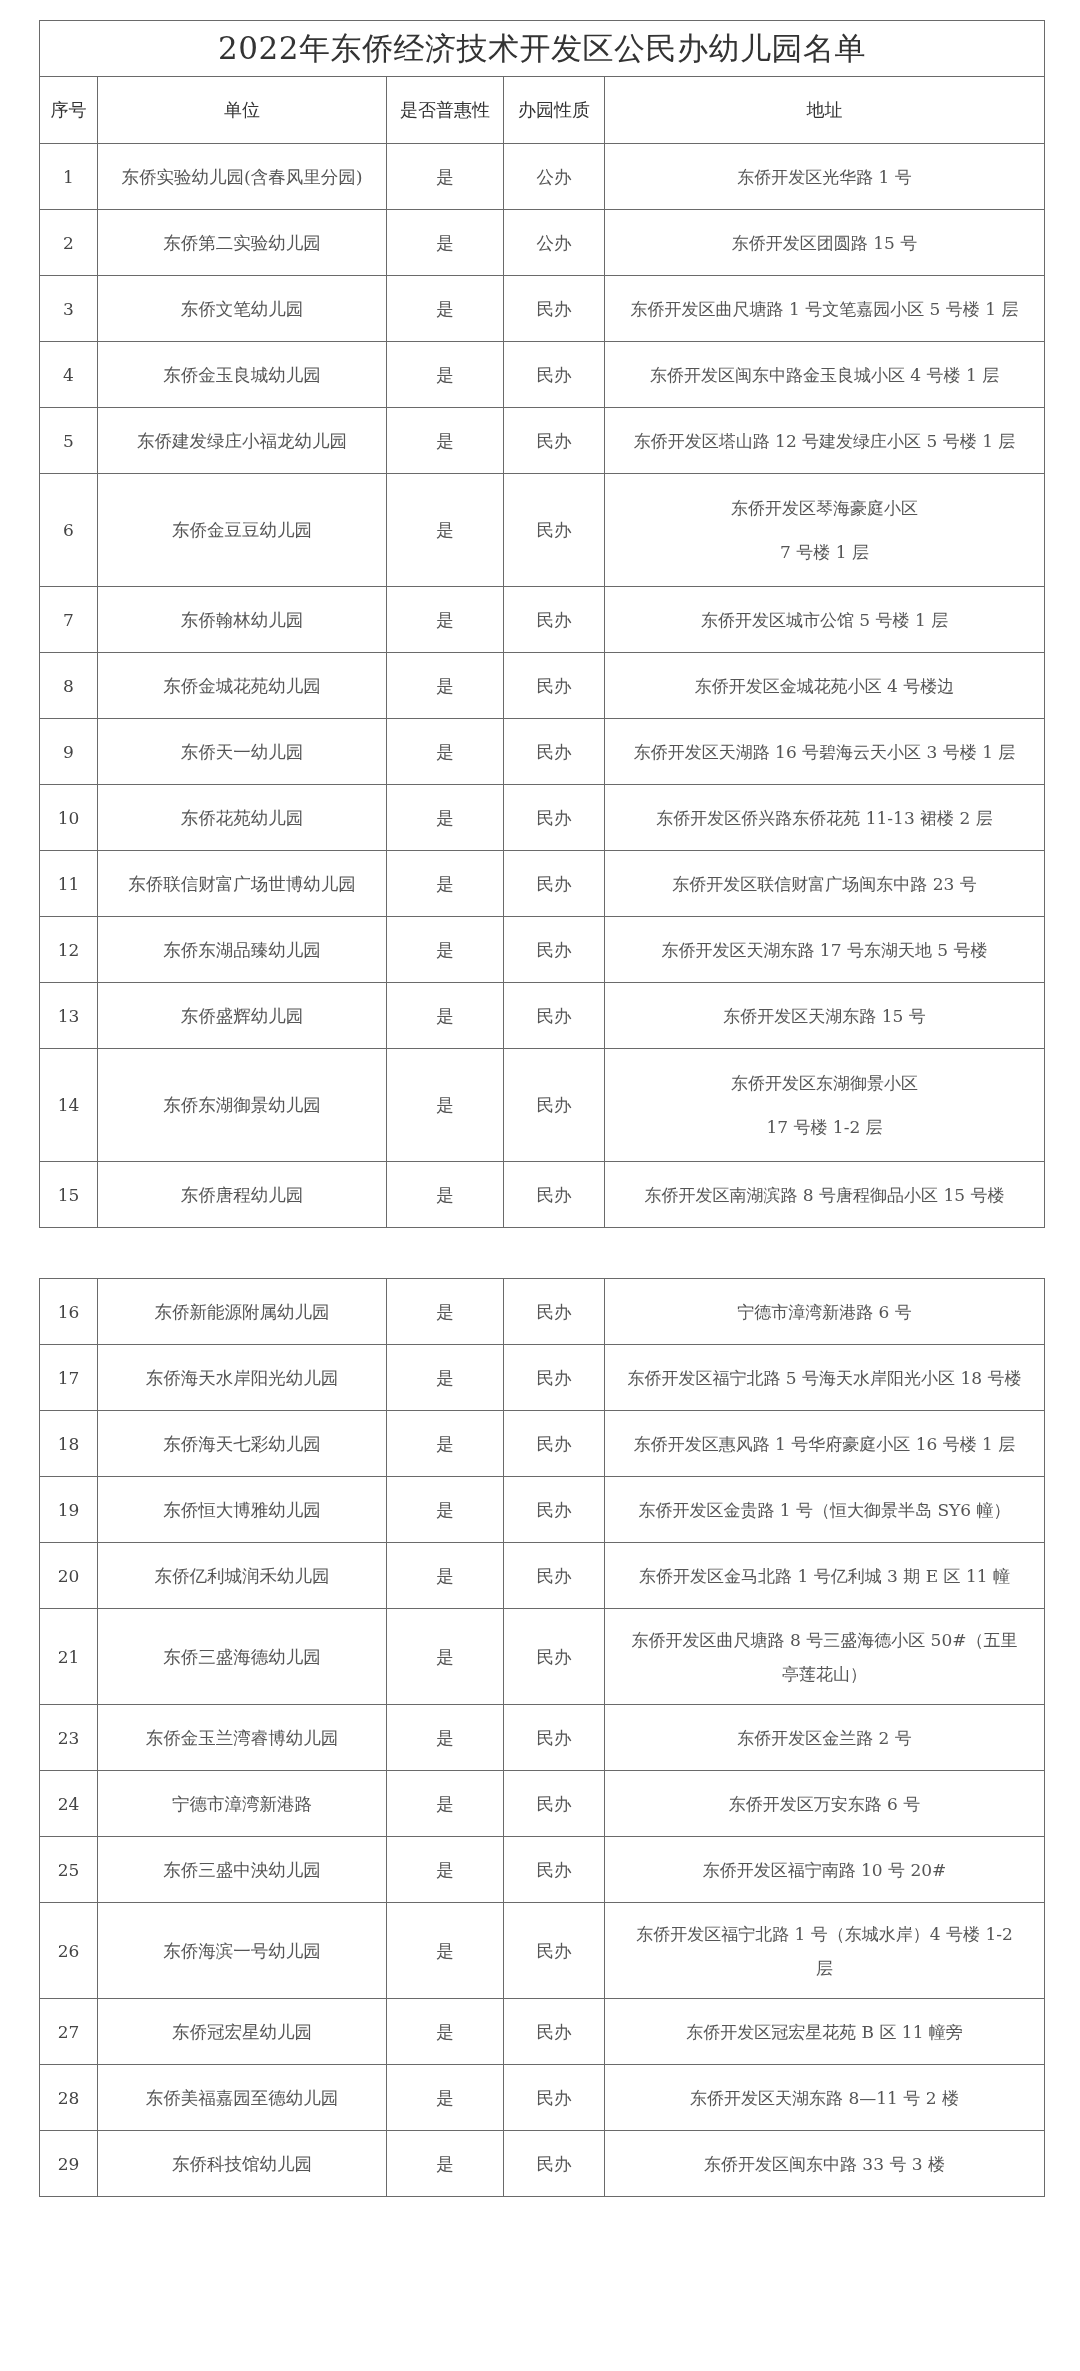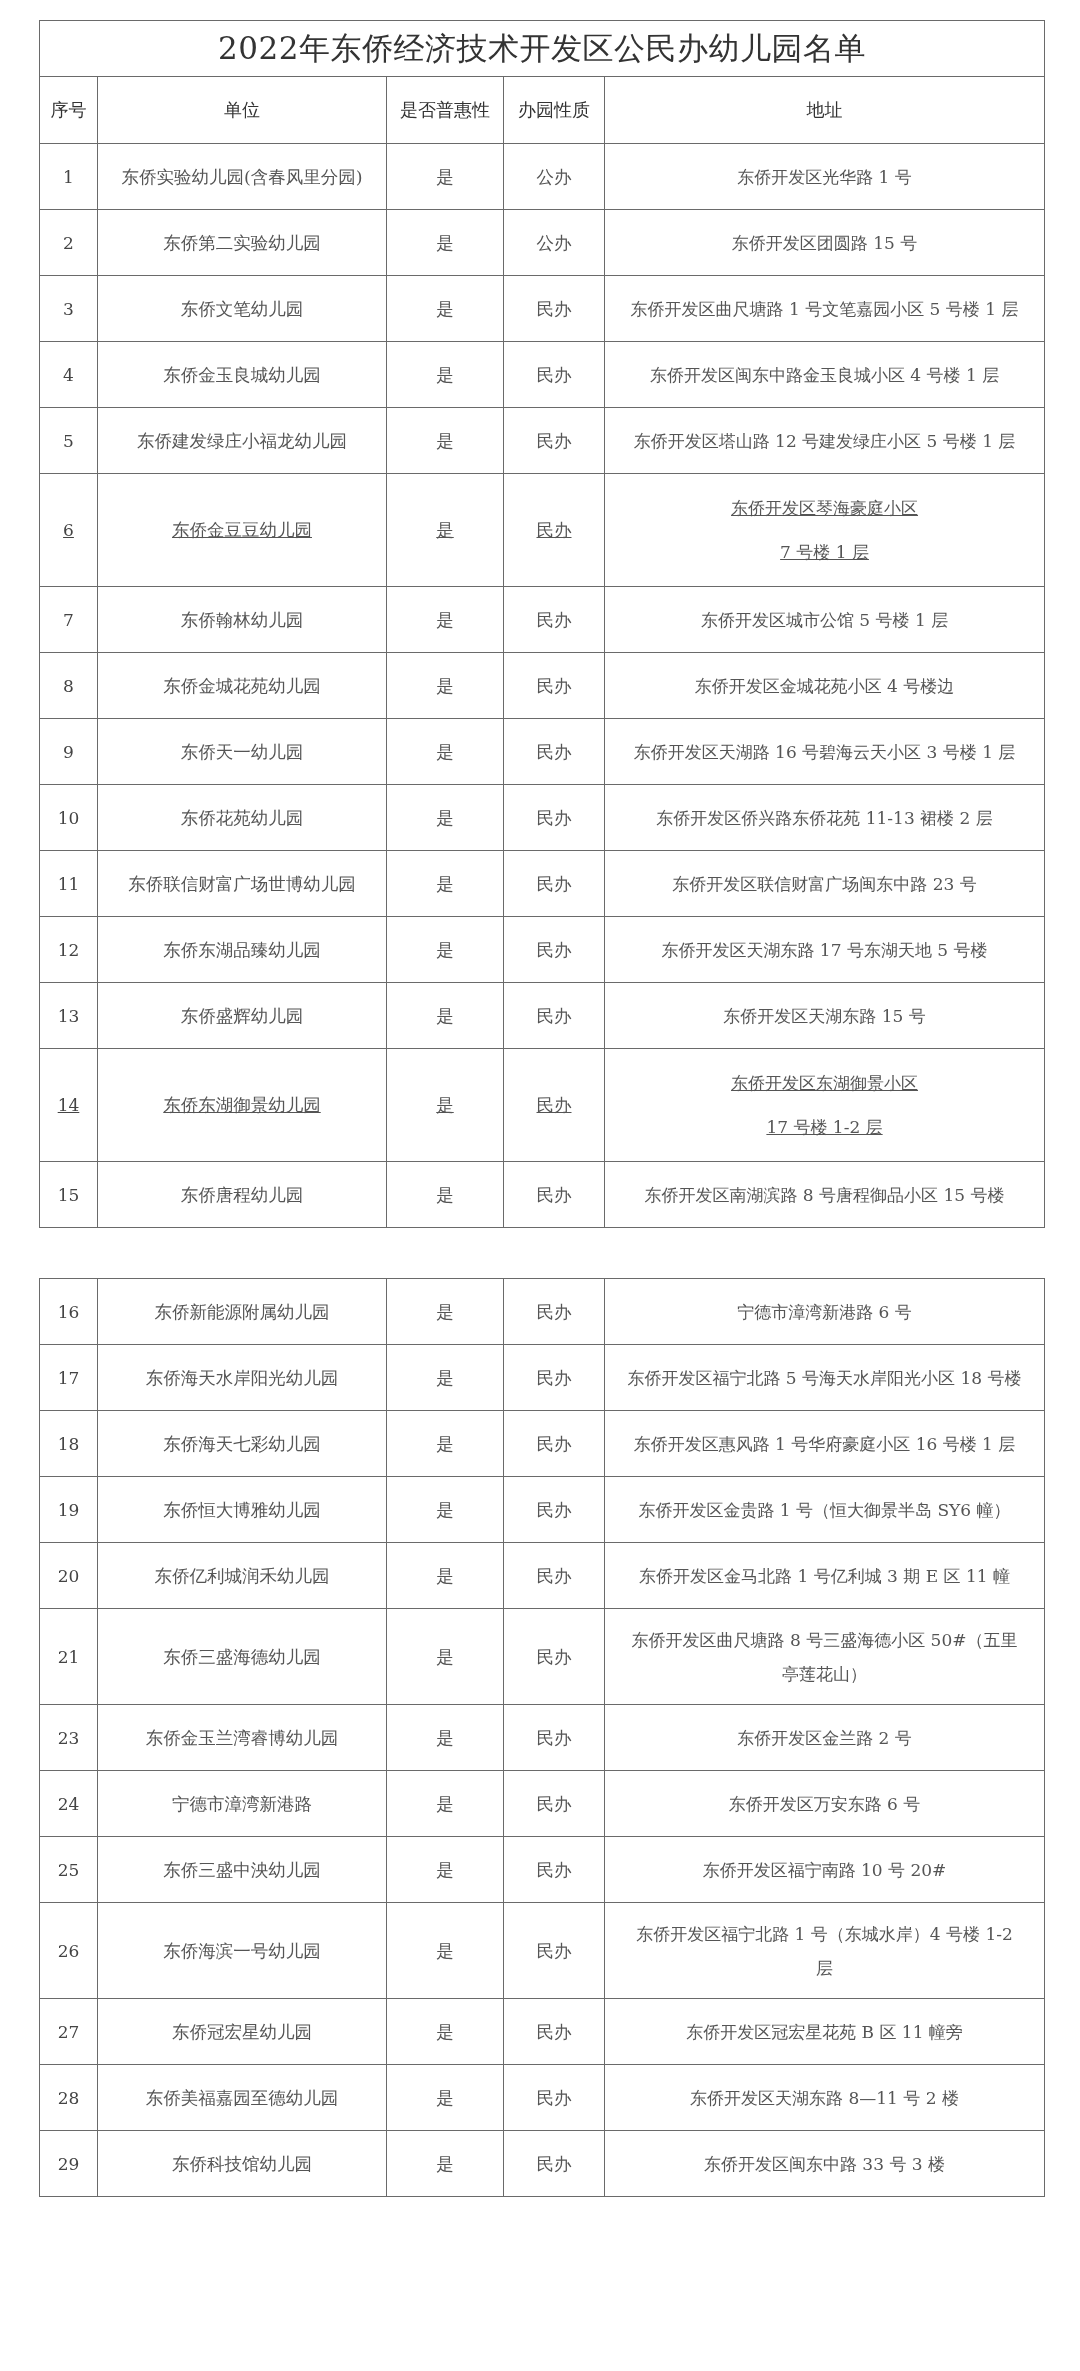--- a/index.html
+++ b/index.html
@@ -44,21 +44,21 @@
     color: #333333;
     letter-spacing: 0.5px;
   }
   .hdr th {
     height: 66px;
     font-size: 18px;
     color: #333333;
     font-weight: bold;
   }
   .row td { height: 65px; font-size: 17.5px; }
-  .row.tall td { height: 112px; text-decoration: underline; }
+  .row.tall td { height: 112px; }
   .row.mid td { height: 95px; }
   .row td.no { color: #444444; font-size: 17px; }
   .row td.addr { line-height: 34px; font-size: 17px; padding: 0 8px; }
   .row.tall td.addr { line-height: 44px; }
   .row td.name { font-size: 17.5px; }
   .addr .line { display: block; }
 </style>
 </head>
 <body>
 

